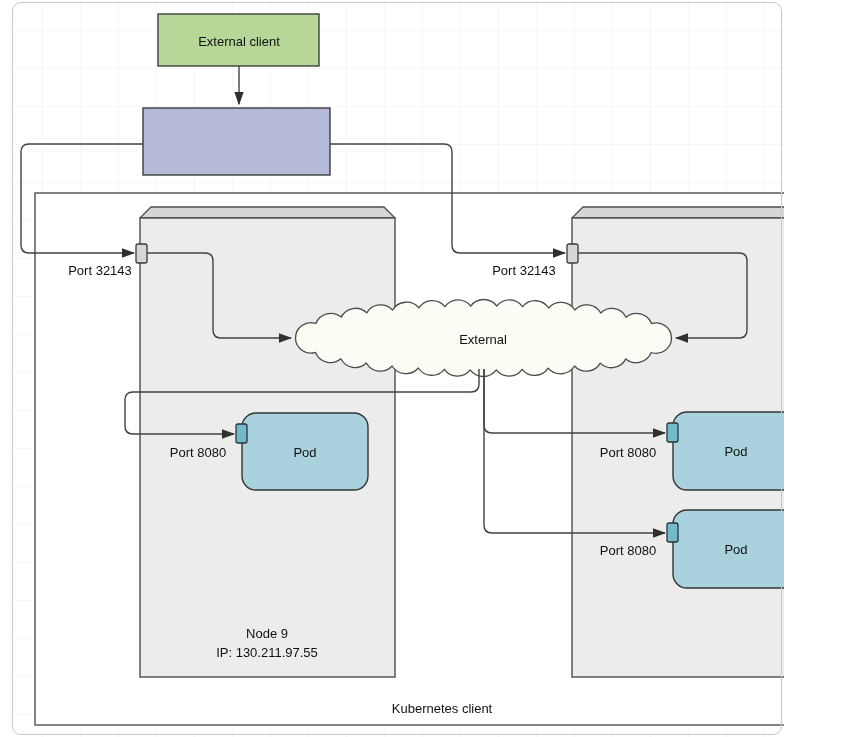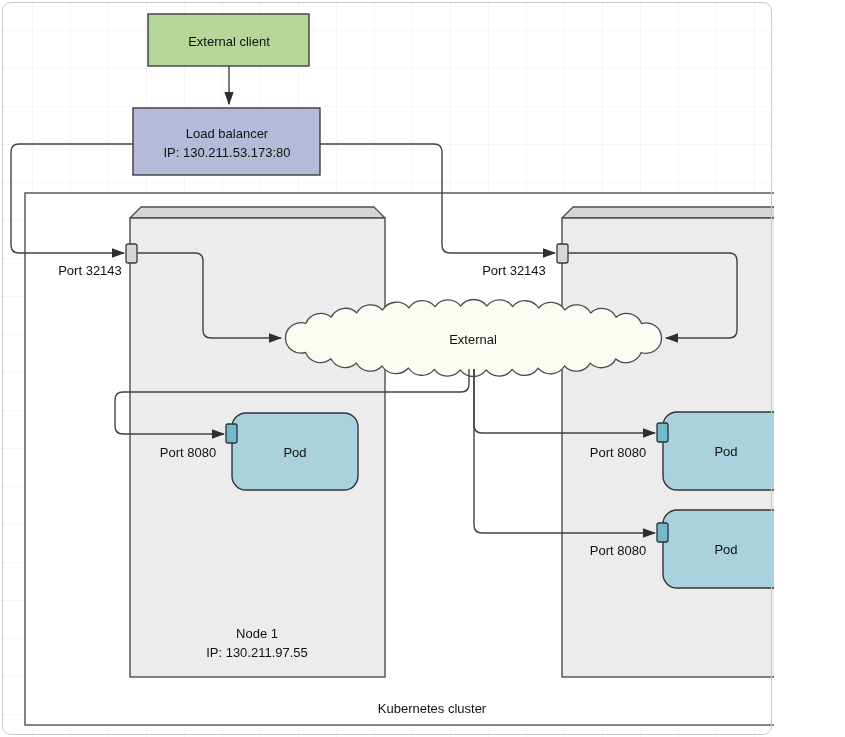--- a/index.html
+++ b/index.html
@@ -5,20 +5,21 @@
   html,body{margin:0;padding:0;background:#ffffff;}
   .page{
     position:relative;width:774px;height:737px;overflow:hidden;
     font-family:"Liberation Sans", sans-serif;color:#111;
     background-color:#ffffff;
     background-image:
       linear-gradient(rgba(110,110,110,.055) 1px, transparent 1px),
       linear-gradient(90deg, rgba(110,110,110,.055) 1px, transparent 1px);
     background-size:38px 38px;
     background-position:-6px -8px;
+    margin-left:10px;
   }
   .frame{
     position:absolute;inset:2px;border:1.5px solid #c9c9c9;border-radius:9px;
     pointer-events:none;z-index:30;
   }
   svg.layer{position:absolute;left:0;top:0;z-index:5;}
   .labels{position:absolute;inset:0;z-index:10;}
   .lbl{
     position:absolute;transform:translate(-50%,-50%);
     font-size:13px;line-height:19px;white-space:nowrap;text-align:center;
@@ -77,42 +78,38 @@
     <rect class="nodeport" x="126" y="244" width="11" height="19" rx="2"></rect>
     <rect class="nodeport" x="557" y="244" width="11" height="19" rx="2"></rect>
     <rect class="podport" x="226" y="424" width="11" height="19" rx="2"></rect>
     <rect class="podport" x="657" y="423" width="11" height="19" rx="2"></rect>
     <rect class="podport" x="657" y="523" width="11" height="19" rx="2"></rect>
   </svg>
 
   <div class="labels">
     <div class="lbl" style="left:229px;top:41px;">External client</div>
 
-    <div class="lbl" style="left:227px;top:143px;">
-      <span class="line">Load balancer</span>
-      <span class="line">IP: 130.211.53.173:80</span>
-    </div>
 
     <div class="lbl" style="left:90px;top:270px;">Port 32143</div>
     <div class="lbl" style="left:514px;top:270px;">Port 32143</div>
 
     <div class="lbl" style="left:473px;top:339px;">External</div>
 
     <div class="lbl" style="left:188px;top:452px;">Port 8080</div>
     <div class="lbl" style="left:295px;top:452px;">Pod</div>
 
     <div class="lbl" style="left:618px;top:452px;">Port 8080</div>
     <div class="lbl" style="left:726px;top:451px;">Pod</div>
 
     <div class="lbl" style="left:618px;top:550px;">Port 8080</div>
     <div class="lbl" style="left:726px;top:549px;">Pod</div>
 
     <div class="lbl" style="left:257px;top:643px;">
-      <span class="line">Node 1</span>
+      <span class="line">Node 9</span>
       <span class="line">IP: 130.211.97.55</span>
     </div>
 
 
-    <div class="lbl" style="left:432px;top:708px;">Kubernetes cluster</div>
+    <div class="lbl" style="left:432px;top:708px;">Kubernetes client</div>
   </div>
 
   <div class="frame"></div>
 </div>
 
 </body></html>

